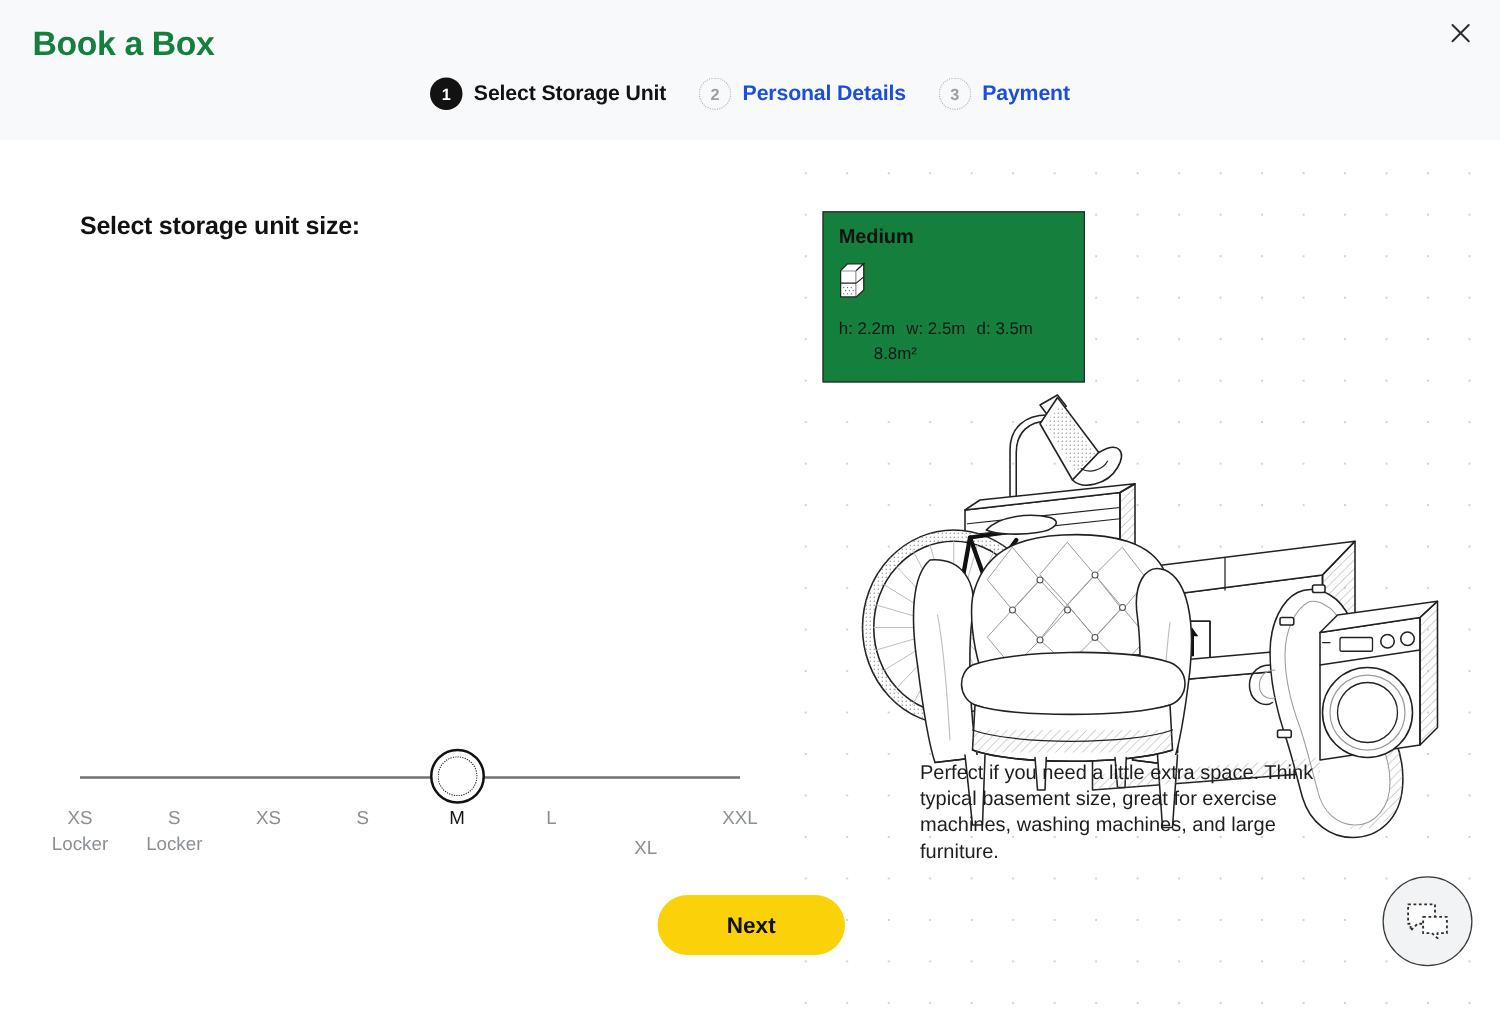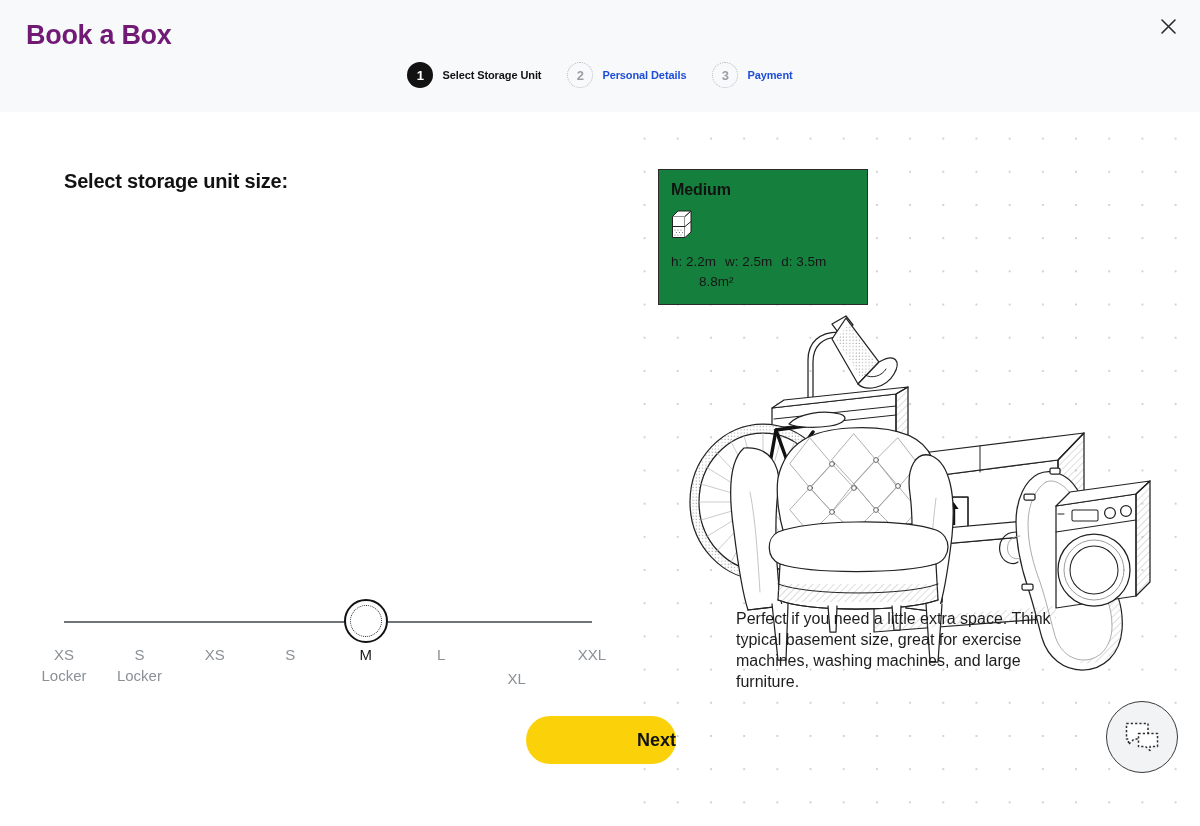--- a/index.html
+++ b/index.html
@@ -39,21 +39,21 @@
     z-index: 5;
   }
 
   .brand-title {
     position: absolute;
     left: 26px;
     top: 20px;
     font-size: 27px;
     font-weight: 700;
     letter-spacing: -0.3px;
-    color: #701a75;
+    color: #15803d;
   }
 
   .close-btn {
     position: absolute;
     right: 16px;
     top: 10px;
     width: 32px; height: 32px;
     display: flex;
     align-items: center;
     justify-content: center;
@@ -96,21 +96,21 @@
   }
 
   .step.inactive .step-bullet {
     border: 1.6px dotted #b6b9bd;
     color: #9a9ea3;
     font-weight: 600;
     background: transparent;
   }
 
   .step-label {
-    font-size: 11px;
+    font-size: 17px;
     font-weight: 600;
     letter-spacing: -0.1px;
   }
 
   .step.active .step-label { color: #121212; }
   .step.inactive .step-label { color: #1d4ed8; }
 
   
   .left-panel {
     position: absolute;
@@ -217,21 +217,20 @@
     width: 150px; height: 48px;
     background: #fbd209;
     border: none;
     border-radius: 24px;
     font-family: "Liberation Sans", sans-serif;
     font-size: 18px;
     font-weight: 700;
     color: #121212;
     cursor: pointer;
     z-index: 6;
-    text-align: right;
   }
 
   
   .right-panel {
     position: absolute;
     left: 620px; top: 112px;
     width: 580px; height: 714px;
     z-index: 2;
   }
 

